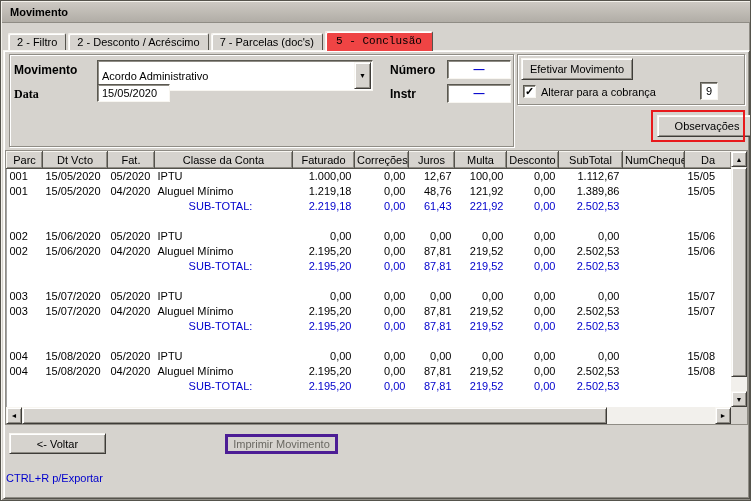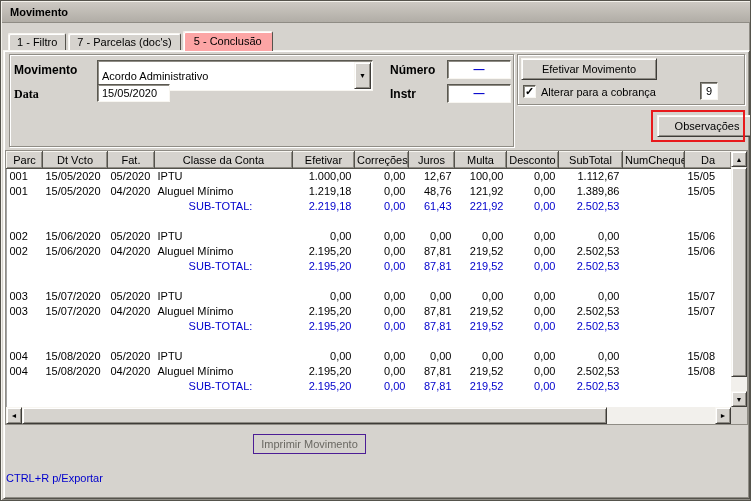--- a/index.html
+++ b/index.html
@@ -8,21 +8,21 @@
   body{width:751px;height:501px;font-family:"Liberation Sans",sans-serif;font-size:11px;color:#000;background:#9a978f;}
   #win{position:absolute;left:0;top:0;width:751px;height:501px;background:#d6d3ce;border:1px solid #55534c;
        box-shadow:inset 1px 1px 0 #f4f2ec, inset -1px -1px 0 #8f8c85;overflow:hidden;}
   .titlebar{position:absolute;left:1px;top:1px;width:748px;height:21px;
        background:linear-gradient(180deg,#cdc9c3,#b1ada6);border-bottom:1px solid #8f8c85;
        display:flex;align-items:center;padding:0 8px;font-weight:700;font-size:11px;}
   .tabstrip{position:absolute;left:7px;top:29px;height:20px;display:flex;align-items:flex-end;z-index:5;}
   .tab{height:17px;line-height:16px;padding:0 8px;margin-right:2px;background:#d6d3ce;
        border:1px solid;border-color:#f8f6f1 #55534c #55534c #f8f6f1;border-bottom:none;
        border-top-left-radius:2px;border-top-right-radius:2px;box-shadow:inset 1px 1px 0 #fff;white-space:nowrap;cursor:default;}
-  .tab.active{height:20px;line-height:19px;margin-bottom:-1px;padding:0 10px;background:#fca5a5;}
+  .tab.active{height:20px;line-height:19px;margin-bottom:-1px;padding:0 10px;background:#ef4444;font-family:Liberation Mono, monospace;}
   .panel{position:absolute;left:2px;top:49px;width:747px;height:449px;background:#d6d3ce;
        border:1px solid;border-color:#f8f6f1 #55534c #55534c #f8f6f1;
        box-shadow:inset 1px 1px 0 #fff, inset -1px -1px 0 #8f8c85;}
   .groupbox{position:absolute;border:1px solid #8f8c85;box-shadow:inset 1px 1px 0 #ffffff, 1px 1px 0 #ffffff;}
   #grp-left{left:8px;top:53px;width:505px;height:93px;}
   #grp-right{left:516px;top:53px;width:228px;height:51px;}
   .lbl{position:absolute;font-weight:700;font-size:12px;white-space:nowrap;}
   #lbl-movimento{left:13px;top:62px;}
   #lbl-data{left:13px;top:86px;font-family:Liberation Serif, serif;}
   #lbl-numero{left:389px;top:62px;}
@@ -35,22 +35,22 @@
   #fld-cobranca{left:699px;top:81px;width:18px;height:18px;text-align:center;padding:2px 0;}
   .dash{color:var(--blue);text-align:center;font-weight:700;}
   .combo{position:absolute;left:96px;top:59px;width:276px;height:31px;display:flex;align-items:center;}
   .combo .txt{flex:1;padding:0 4px;white-space:nowrap;overflow:hidden;}
   .combo .dd{width:17px;align-self:stretch;margin:1px;background:#d6d3ce;border:1px solid;
        border-color:#f8f6f1 #3e3c38 #3e3c38 #f8f6f1;box-shadow:inset 1px 1px 0 #fff, inset -1px -1px 0 #8f8c85;
        display:flex;align-items:center;justify-content:center;font-size:7px;color:#000;}
   .btn{position:absolute;display:flex;align-items:center;justify-content:center;background:#d6d3ce;
        border:1px solid;border-color:#f8f6f1 #3e3c38 #3e3c38 #f8f6f1;
        box-shadow:inset 1px 1px 0 #fff, inset -1px -1px 0 #8f8c85;font-size:11px;cursor:default;white-space:nowrap;}
-  .btn.flat{border:1px solid #4c1d95;box-shadow:none;color:#6a6862;margin-left:28px;}
-  #btn-efetivar{left:520px;top:57px;width:136px;height:22px;}
+  .btn.flat{border:3px solid #4c1d95;box-shadow:none;color:#6a6862;}
+  #btn-efetivar{left:520px;top:57px;width:112px;height:22px;}
   #btn-obs{left:656px;top:114px;width:100px;height:22px;}
   #obs-annot{position:absolute;left:650px;top:109px;width:94px;height:32px;border:2px solid var(--red);z-index:8;pointer-events:none;}
   .checkbox{position:absolute;left:522px;top:84px;width:13px;height:13px;background:#fff;
        border:1px solid;border-color:#5a5850 #f8f6f1 #f8f6f1 #5a5850;box-shadow:inset 1px 1px 0 #8f8c85;
        display:flex;align-items:center;justify-content:center;font-size:11px;font-weight:700;line-height:1;}
   #lbl-alterar{position:absolute;left:540px;top:85px;font-size:11px;white-space:nowrap;}
   
   #gridwrap{position:absolute;left:4px;top:149px;width:743px;height:275px;border:1px solid #8f8c85;background:#a3a3a3;overflow:hidden;}
   #grid{border-collapse:collapse;table-layout:fixed;width:725px;}
   #grid th{height:17px;font-weight:400;background:#d6d3ce;border:1px solid;
@@ -84,21 +84,22 @@
 <body>
 
 <div id="win">
 
   <div class="titlebar">
     <span>Movimento</span>
   </div>
 
   <div class="panel"></div>
   <div class="tabstrip">
-      <div class="tab">1 - Filtro</div>
+      <div class="tab">2 - Filtro</div>
+      <div class="tab">2 - Desconto / Acréscimo</div>
       <div class="tab">7 - Parcelas (doc's)</div>
       <div class="tab active">5 - Conclusão</div>
     </div>
 
   <div class="groupbox" id="grp-left"></div>
   <div class="groupbox" id="grp-right"></div>
 
   <span class="lbl" id="lbl-movimento">Movimento</span>
   <div class="combo sunken">
     <span class="txt">Acordo Administrativo</span>
@@ -140,21 +141,21 @@
           <col style="width: 64px;">
           <col style="width: 62px;">
           <col style="width: 47px;">
         </colgroup>
       <thead>
           <tr>
             <th>Parc</th>
             <th>Dt Vcto</th>
             <th>Fat.</th>
             <th>Classe da Conta</th>
-            <th>Efetivar</th>
+            <th>Faturado</th>
             <th>Correções</th>
             <th>Juros</th>
             <th>Multa</th>
             <th>Desconto</th>
             <th>SubTotal</th>
             <th>NumCheque</th>
             <th>Da</th>
           </tr>
         </thead>
       <tbody>
@@ -390,16 +391,17 @@
       <div class="sbtn down">▼</div>
     </div>
     <div class="hscroll">
       <div class="sbtn left">◄</div>
       <div class="hthumb"></div>
       <div class="sbtn right">►</div>
     </div>
     <div class="scorner"></div>
   </div>
 
+  <div class="btn" id="btn-voltar">&lt;- Voltar</div>
   <div class="btn flat" id="btn-imprimir">Imprimir Movimento</div>
   <span id="export-hint">CTRL+R p/Exportar</span>
 
 </div>
 
 </body></html>

